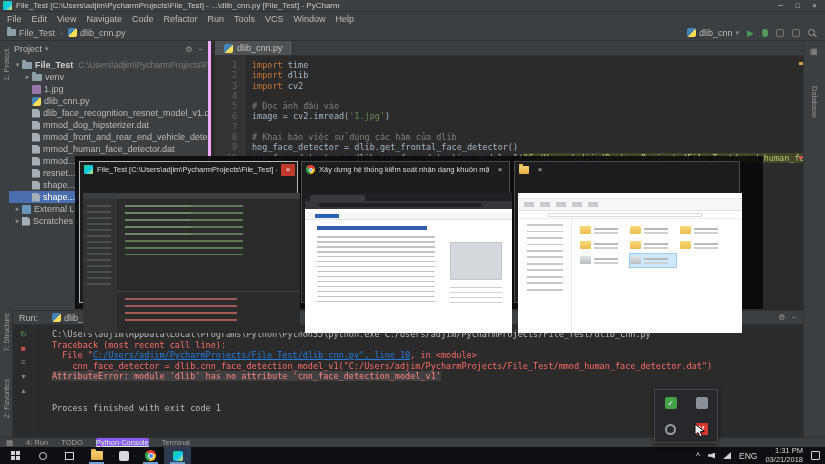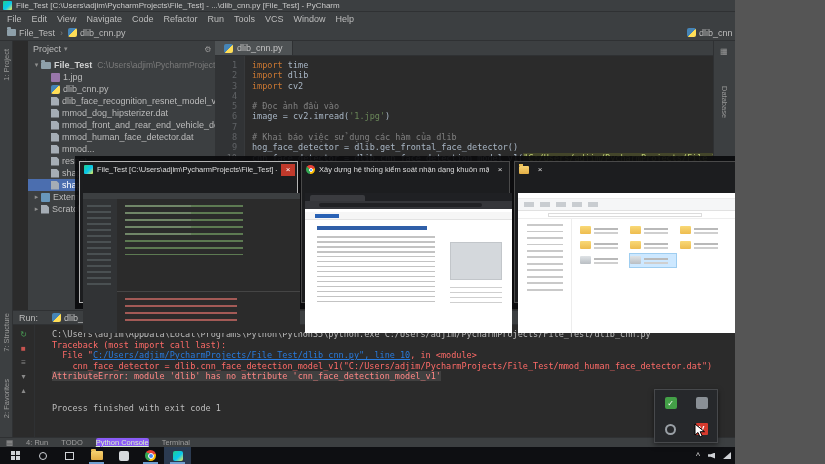--- a/index.html
+++ b/index.html
@@ -1,17 +1,17 @@
 <!DOCTYPE html>
 <html><head>
 <meta charset="utf-8">
 <style>
 *,*::before,*::after{margin:0;padding:0;box-sizing:border-box;}
 body{background:#555;}
-.screen{position:relative;width:735px;height:464px;background:#2b2b2b;overflow:hidden;
+.screen{position:relative;width:825px;height:464px;background:#2b2b2b;overflow:hidden;
  font-family:"Liberation Sans",sans-serif;font-size:9px;color:#bbb;}
 
 
 .titlebar{position:absolute;left:0;top:0;width:825px;height:12px;background:#3c3f41;border-bottom:1px solid #2f3133;display:flex;align-items:center;padding:0 3px;}
 .title-text{margin-left:4px;font-size:8px;color:#c9c9c9;white-space:nowrap;overflow:hidden;}
 .winbtns{margin-left:auto;display:flex;gap:2px;}
 .winbtn{width:15px;height:10px;display:flex;align-items:center;justify-content:center;font-size:7px;color:#cfcfcf;}
 .menubar{position:absolute;left:0;top:12px;width:825px;height:13px;background:#3c3f41;display:flex;align-items:center;padding:0 2px;}
 .menu-item{padding:0 5px;color:#bdbdbd;}
 .navbar{position:absolute;left:0;top:25px;width:825px;height:16px;background:#3c3f41;border-bottom:1px solid #2f3133;display:flex;align-items:center;padding:0 7px;gap:3px;}
@@ -33,21 +33,21 @@
 
 
 .left-strip{position:absolute;left:0;top:41px;width:13px;height:396px;background:#3c3f41;border-right:1px solid #2f3133;}
 .vlab{position:absolute;writing-mode:vertical-rl;transform:rotate(180deg);font-size:7.5px;color:#999;left:2px;white-space:nowrap;}
 .v1{top:8px;} .v2{top:272px;} .v3{top:338px;}
 .right-strip{position:absolute;right:0;top:41px;width:22px;height:396px;background:#3c3f41;border-left:1px solid #2f3133;}
 .rs-icon{position:absolute;top:6px;left:6px;color:#999;font-size:8px;}
 .rs-lab{position:absolute;top:45px;left:6px;writing-mode:vertical-rl;font-size:7.5px;color:#999;}
 
 
-.project{position:absolute;left:28px;top:41px;width:202px;height:269px;background:#3c3f41;border-right:3px solid #f0abfc;overflow:hidden;}
+.project{position:absolute;left:9px;top:41px;width:202px;height:269px;background:#3c3f41;border-right:3px solid #f0abfc;overflow:hidden;}
 .proj-head{height:16px;display:flex;align-items:center;padding:0 5px;gap:3px;}
 .proj-icons{margin-left:auto;display:flex;gap:6px;color:#9a9a9a;font-size:8px;}
 .tree{position:absolute;top:18px;left:0;right:0;bottom:0;overflow:hidden;}
 .tree-row{height:12px;display:flex;align-items:center;white-space:nowrap;}
 .tree-row.sel{background:#4b6eaf;}
 .tree-row.sel .lbl{color:#fff;}
 .tree-row.root .lbl{font-weight:bold;color:#d2d2d2;}
 .caret{width:9px;flex:none;color:#8f8f8f;font-size:7px;text-align:center;}
 .lbl{margin-left:3px;}
 .path{margin-left:5px;color:#7a7a7a;font-size:8.5px;}
@@ -235,20 +235,25 @@
       </span>
     </div>
     <div class="tree" id="project-tree">
         <div class="tree-row root" style="padding-left: 4px;">
           <span class="caret">▾</span>
           <span class="ico ico-root"></span>
           <span class="lbl">File_Test</span>
           <span class="path">C:\Users\adjim\PycharmProjects\File_Test</span>
         </div>
         <div class="tree-row" style="padding-left: 14px;">
+          <span class="caret">▸</span>
+          <span class="ico ico-folder"></span>
+          <span class="lbl">venv</span>
+        </div>
+        <div class="tree-row" style="padding-left: 14px;">
           <span class="caret"></span>
           <span class="ico ico-image"></span>
           <span class="lbl">1.jpg</span>
         </div>
         <div class="tree-row" style="padding-left: 14px;">
           <span class="caret"></span>
           <span class="ico ico-python"></span>
           <span class="lbl">dlib_cnn.py</span>
         </div>
         <div class="tree-row" style="padding-left: 14px;">
@@ -349,21 +354,21 @@
     </div>
     <div class="run-left">
       <span class="rerun">↻</span>
       <span class="stop">■</span>
       <span class="dim">≡</span>
       <span class="dim">▾</span>
       <span class="dim">▴</span>
     </div>
     <div class="console" id="console-lines">
         <div class="con-line"><span class="out">C:\Users\adjim\AppData\Local\Programs\Python\Python35\python.exe C:/Users/adjim/PycharmProjects/File_Test/dlib_cnn.py</span></div>
-        <div class="con-line"><span class="err">Traceback (most import call last):</span></div>
+        <div class="con-line"><span class="err">Traceback (most recent call line):</span></div>
         <div class="con-line"><span class="err">  File "</span><span class="link">C:/Users/adjim/PycharmProjects/File_Test/dlib_cnn.py", line 10</span><span class="err">, in &lt;module&gt;</span></div>
         <div class="con-line"><span class="err">    cnn_face_detector = dlib.cnn_face_detection_model_v1("C:/Users/adjim/PycharmProjects/File_Test/mmod_human_face_detector.dat")</span></div>
         <div class="con-line"><span class="errhl">AttributeError: module 'dlib' has no attribute 'cnn_face_detection_model_v1'</span></div>
         <div class="con-line">&nbsp;</div>
         <div class="con-line">&nbsp;</div>
         <div class="con-line"><span class="out">Process finished with exit code 1</span></div>
       </div>
   </div>
 
   <div class="bbar">

